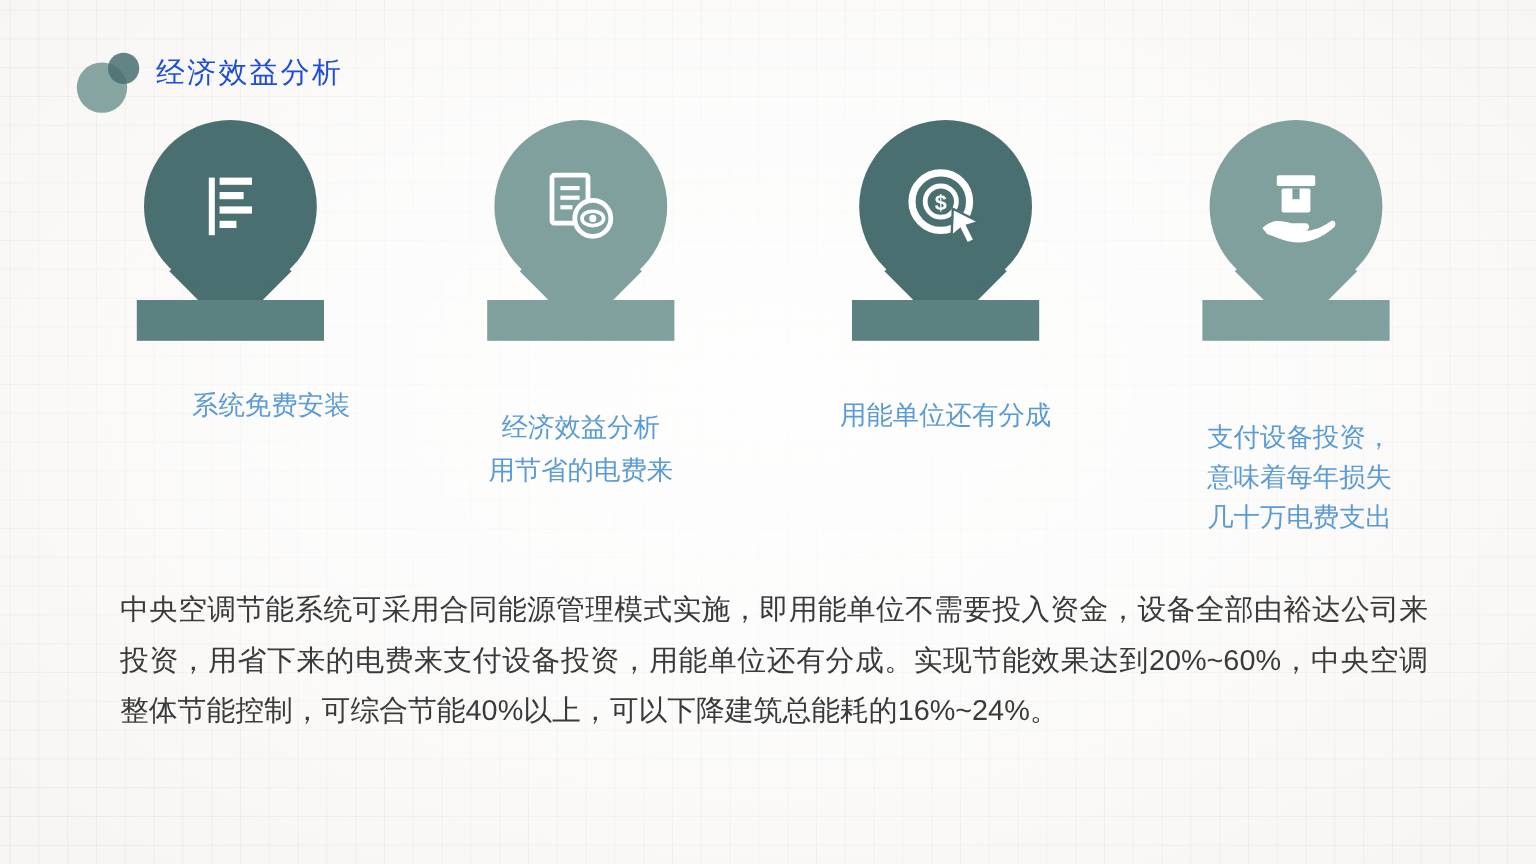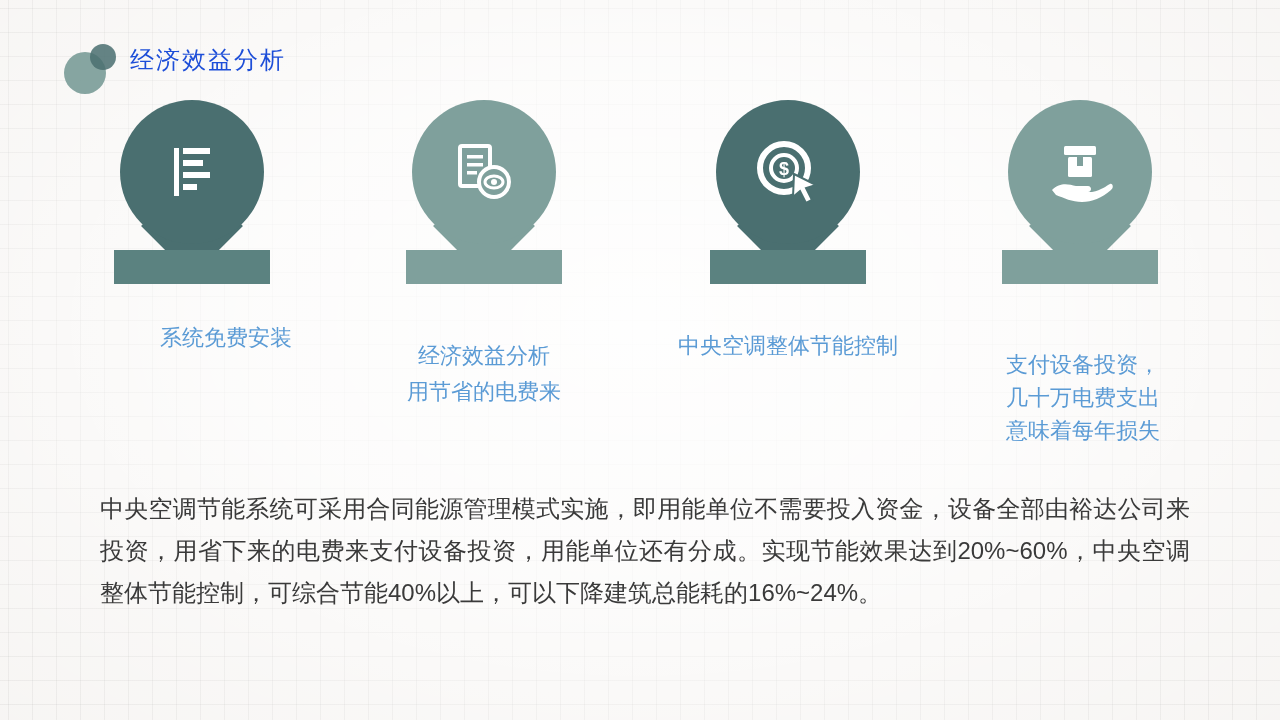--- a/index.html
+++ b/index.html
@@ -264,24 +264,24 @@
 
   <div class="captions">
     <div class="caption" style="left:92px; width:200px;text-align:right;">
       <div>系统免费安装</div>
     </div>
     <div class="caption" style="left:374px; width:220px; top:18px;">
       <div>经济效益分析</div>
       <div>用节省的电费来</div>
     </div>
     <div class="caption" style="left:648px; width:280px; top:8px;">
-      <div>中央空调整体节能控制</div>
+      <div>用能单位还有分成</div>
     </div>
     <div class="caption" style="left:968px; width:230px; top:28px; line-height:33px;">
       <div>支付设备投资，</div>
+      <div>意味着每年损失</div>
       <div>几十万电费支出</div>
-      <div>意味着每年损失</div>
     </div>
   </div>
 
   <div class="body-text">中央空调节能系统可采用合同能源管理模式实施，即用能单位不需要投入资金，设备全部由裕达公司来投资，用省下来的电费来支付设备投资，用能单位还有分成。实现节能效果达到20%~60%，中央空调整体节能控制，可综合节能40%以上，可以下降建筑总能耗的16%~24%。</div>
 
 </div>
 
 </body></html>

